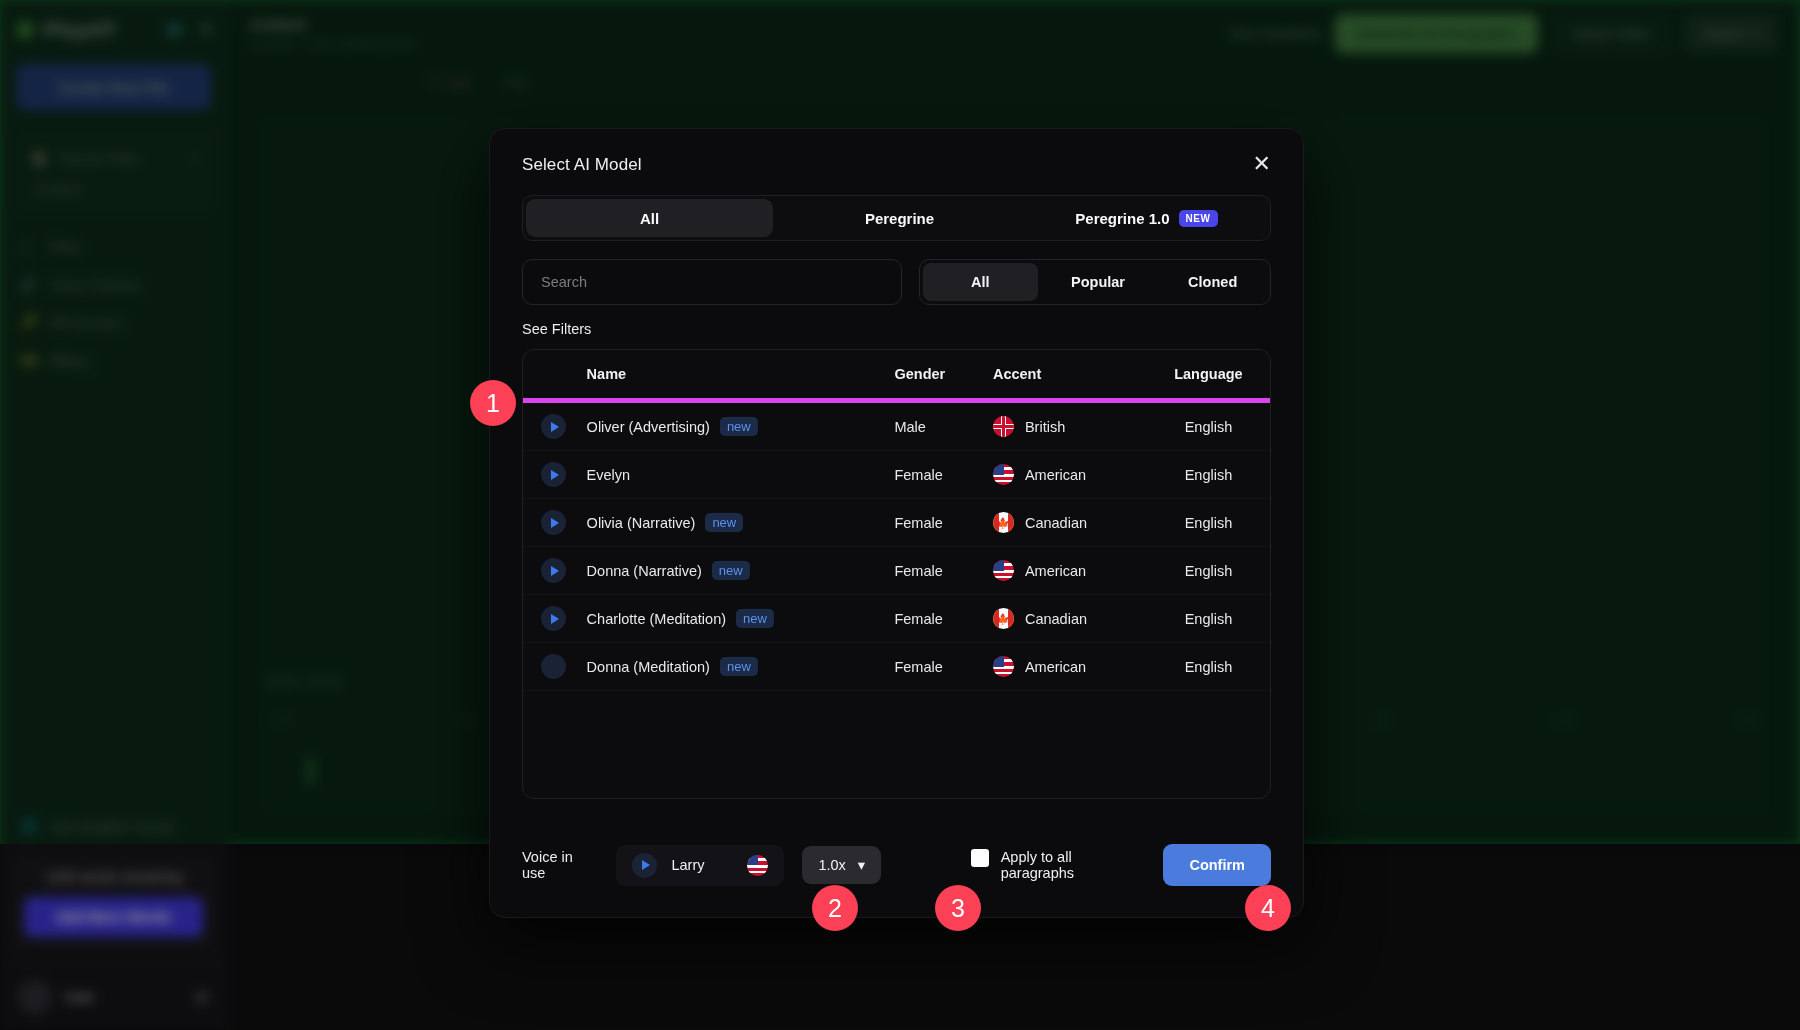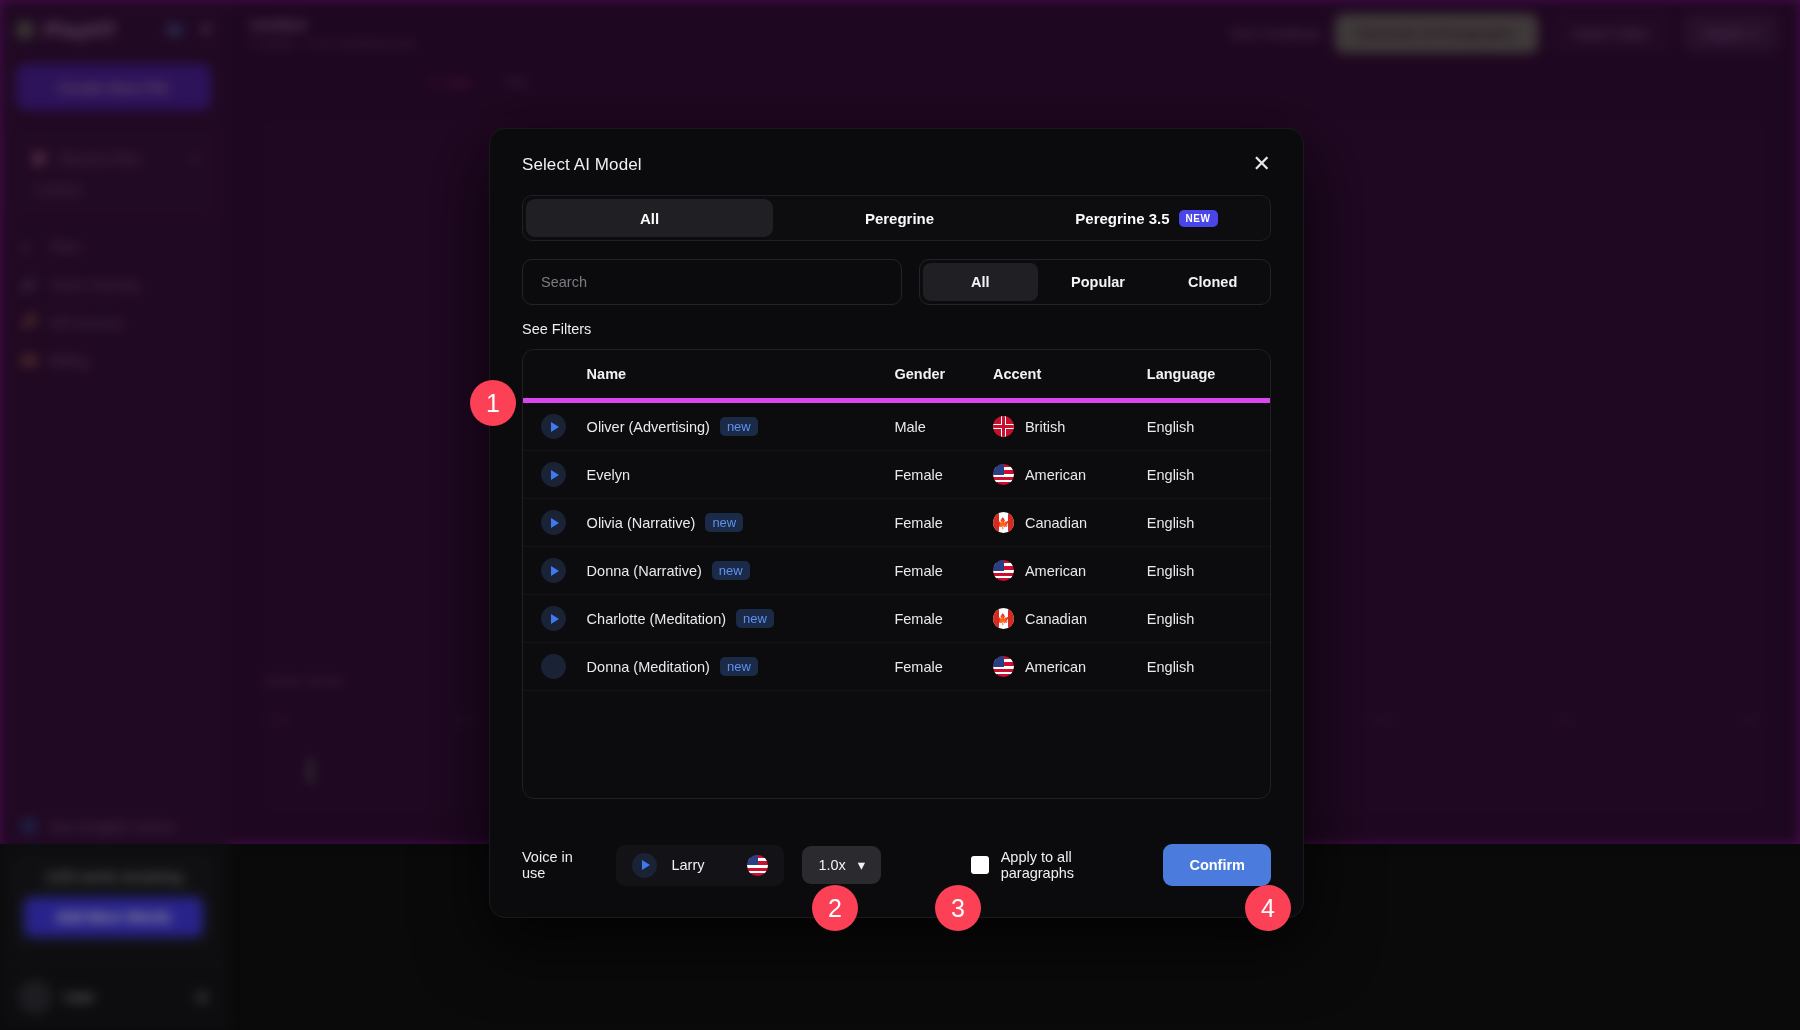--- a/index.html
+++ b/index.html
@@ -2,21 +2,21 @@
 <html><head>
 <meta charset="utf-8">
 <style>
   * { box-sizing: border-box; margin: 0; padding: 0; }
   html, body {
     width: 1800px; height: 1030px;
     background: #0a0a0b;
     font-family: "Liberation Sans", sans-serif;
     overflow: hidden;
   }
-  #app { position: relative; width: 1800px; height: 844px; background: #a21caf; }
+  #app { position: relative; width: 1800px; height: 844px; background: #15803d; }
 
   
   #bg { position: absolute; inset: 0; filter: blur(6px); opacity: .62; }
 
   .sidebar {
     position: absolute; left: 0; top: 0; width: 228px; height: 1030px;
     background: #111113; border-right: 1px solid #1c1c1f;
     display: flex; flex-direction: column;
   }
   .brand { display: flex; align-items: center; gap: 10px; padding: 18px 16px 14px 16px; }
@@ -126,21 +126,21 @@
   table { width: 100%; border-collapse: collapse; table-layout: fixed; }
   thead th {
     text-align: left; color: #f2f2f4; font-size: 14.5px; font-weight: 700;
     padding: 16px 0 16px 0; border-bottom: 5px solid #d946ef;
   }
   tbody td { padding: 11px 0; font-size: 14.5px; color: #e9e9ec; border-bottom: 1px solid #141418; }
   .c-play { width: 62px; padding-left: 18px !important; }
   .c-name { width: 300px; }
   .c-gender { width: 96px; }
   .c-accent { width: 150px; }
-  .c-lang { width: 120px; }
+  .c-lang { width: 120px; text-align: center; }
   thead .c-play { padding-left: 18px !important; }
 
   .play-ico {
     width: 25px; height: 25px; border-radius: 50%; background: #1a2236;
     display: flex; align-items: center; justify-content: center; cursor: pointer;
   }
   .play-ico i { width: 0; height: 0; border-left: 8px solid #3f79f0;
     border-top: 5px solid transparent; border-bottom: 5px solid transparent; margin-left: 2px; }
   .name-cell { display: flex; align-items: center; gap: 10px; }
   .tag-new { background: #1b2b47; color: #5d90f0; font-size: 13px; padding: 2px 7px; border-radius: 5px; }
@@ -169,21 +169,21 @@
     position: absolute; left: 32px; right: 32px; bottom: 26px; height: 52px;
     display: flex; align-items: center; gap: 18px;
   }
   .viu-label { color: #ededf0; font-size: 14.5px; }
   .viu-chip { display: flex; align-items: center; gap: 14px; background: #131317; border-radius: 9px;
       padding: 8px 16px; min-width: 168px; }
   .viu-name { color: #f0f0f2; font-size: 14.5px; }
   .viu-flag { margin-left: auto; }
   .speed-chip { display: flex; align-items: center; gap: 12px; background: #2a2a2f; border-radius: 9px;
       padding: 11px 16px; color: #f2f2f4; font-size: 14.5px; cursor: pointer; }
-  .chk-wrap { display: flex; align-items: center; gap: 12px; margin-left: 48px; padding-left: 24px; }
+  .chk-wrap { display: flex; align-items: flex-start; gap: 12px; margin-left: 48px; padding-left: 24px; }
   .chk { width: 18px; height: 18px; border-radius: 3px; background: #fff; cursor: pointer; }
   .chk-label { color: #f0f0f2; font-size: 14.5px; }
   .confirm-btn { margin-left: auto; background: #4b7bdd; color: #fff; font-size: 14.5px; font-weight: 600;
       padding: 13px 26px; border-radius: 9px; cursor: pointer; }
 
   
   .marker {
     position: absolute; width: 46px; height: 46px; border-radius: 50%;
     background: #fc4055; color: #fff; font-size: 25px; font-weight: 500;
     display: flex; align-items: center; justify-content: center; z-index: 40;
@@ -326,21 +326,21 @@
     </div>
 
     <div class="seg-main">
       <div class="on">
         <span>All</span>
       </div>
       <div>
         <span>Peregrine</span>
       </div>
       <div>
-        <span>Peregrine 3.5</span>
+        <span>Peregrine 1.0</span>
         <span class="badge-new">NEW</span>
       </div>
     </div>
 
     <div class="row-filter">
       <div class="search-box">
         <input type="text" placeholder="Search" style="">
       </div>
       <div class="seg-sub">
         <div class="on">

